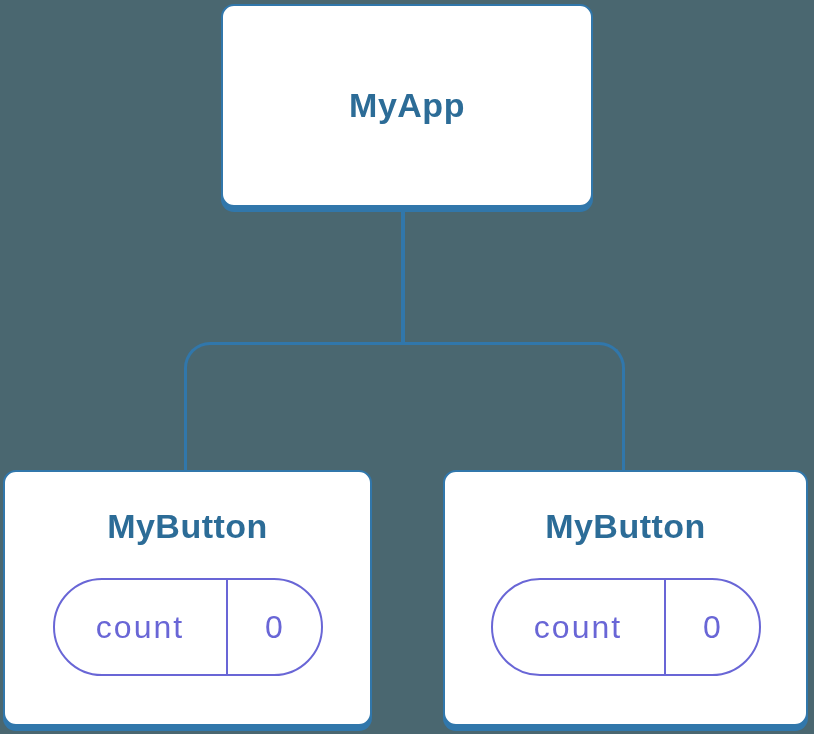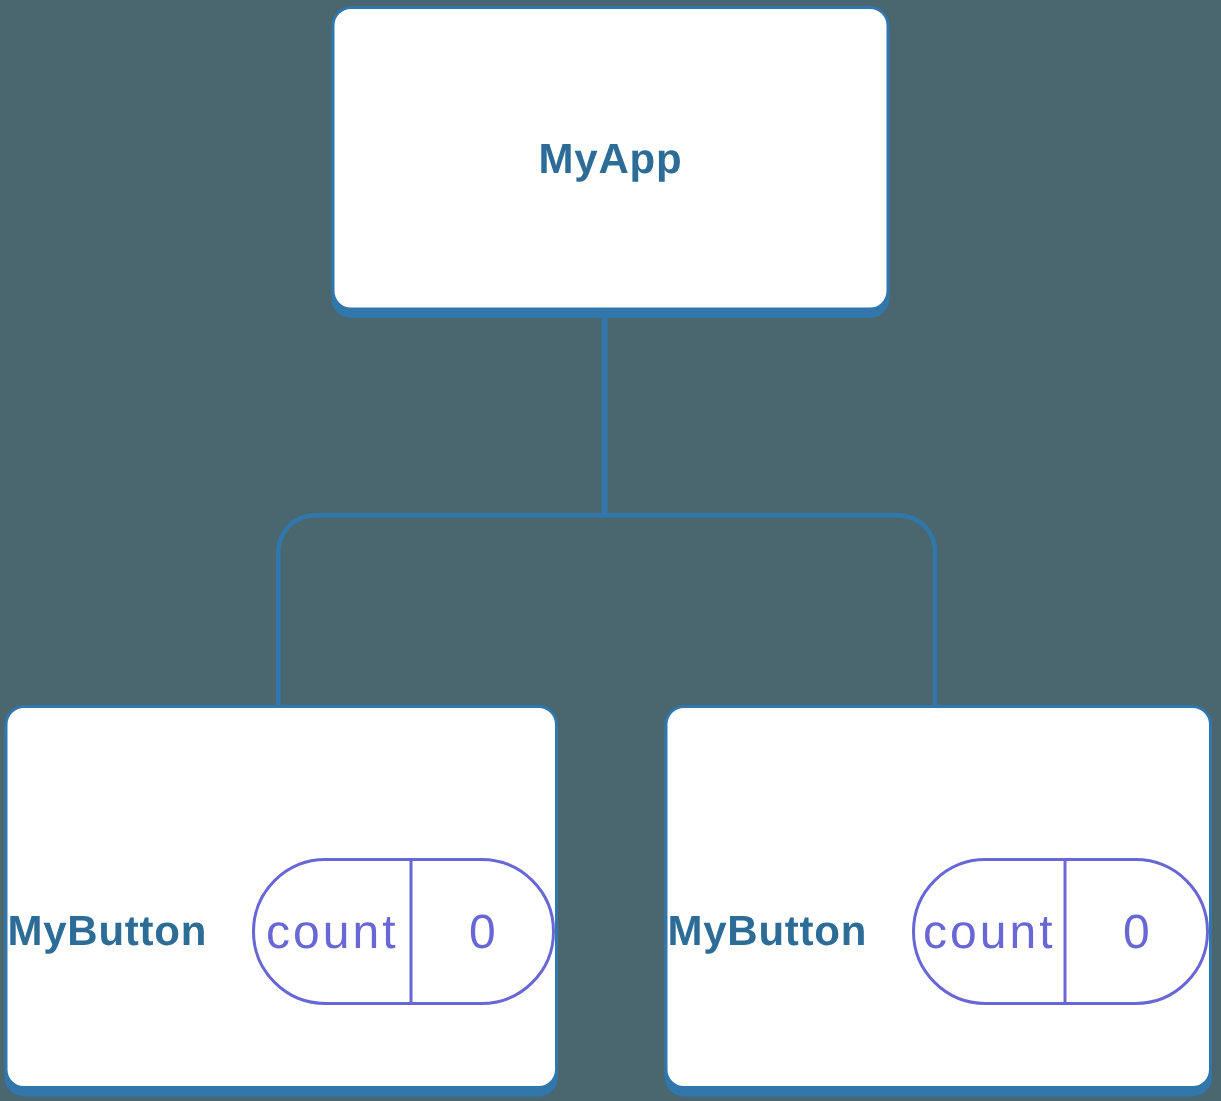--- a/index.html
+++ b/index.html
@@ -17,21 +17,21 @@
   .node {
     position: absolute;
     background: var(--node-bg, #ffffff);
     border: 2px solid var(--line, #3177ab);
     border-radius: 13px;
     box-shadow: 0 5px 0 var(--line, #3177ab);
     box-sizing: border-box;
   }
   .node-label {
     color: var(--label, #2c6c97);
-    font-size: 28px;
+    font-size: 34px;
     font-weight: bold;
     letter-spacing: 0.5px;
   }
   .root-node {
     left: 221px;
     top: 4px;
     width: 372px;
     height: 203px;
     display: flex;
     align-items: center;
@@ -54,23 +54,23 @@
     box-sizing: border-box;
     border: 3px solid var(--line, #3177ab);
     border-bottom: none;
     border-top-left-radius: 26px;
     border-top-right-radius: 26px;
   }
   .child-node {
     top: 470px;
     height: 256px;
     display: flex;
-    flex-direction: row;
+    flex-direction: column;
     align-items: center;
-    padding-top: 46px;
+    padding-top: 32px;
     gap: 30px;
   }
   .child-left  { left: 3px;   width: 369px; }
   .child-right { left: 443px; width: 365px; }
   .child-title {
     line-height: 44px;
   }
   .state-pill {
     width: 270px;
     height: 98px;

